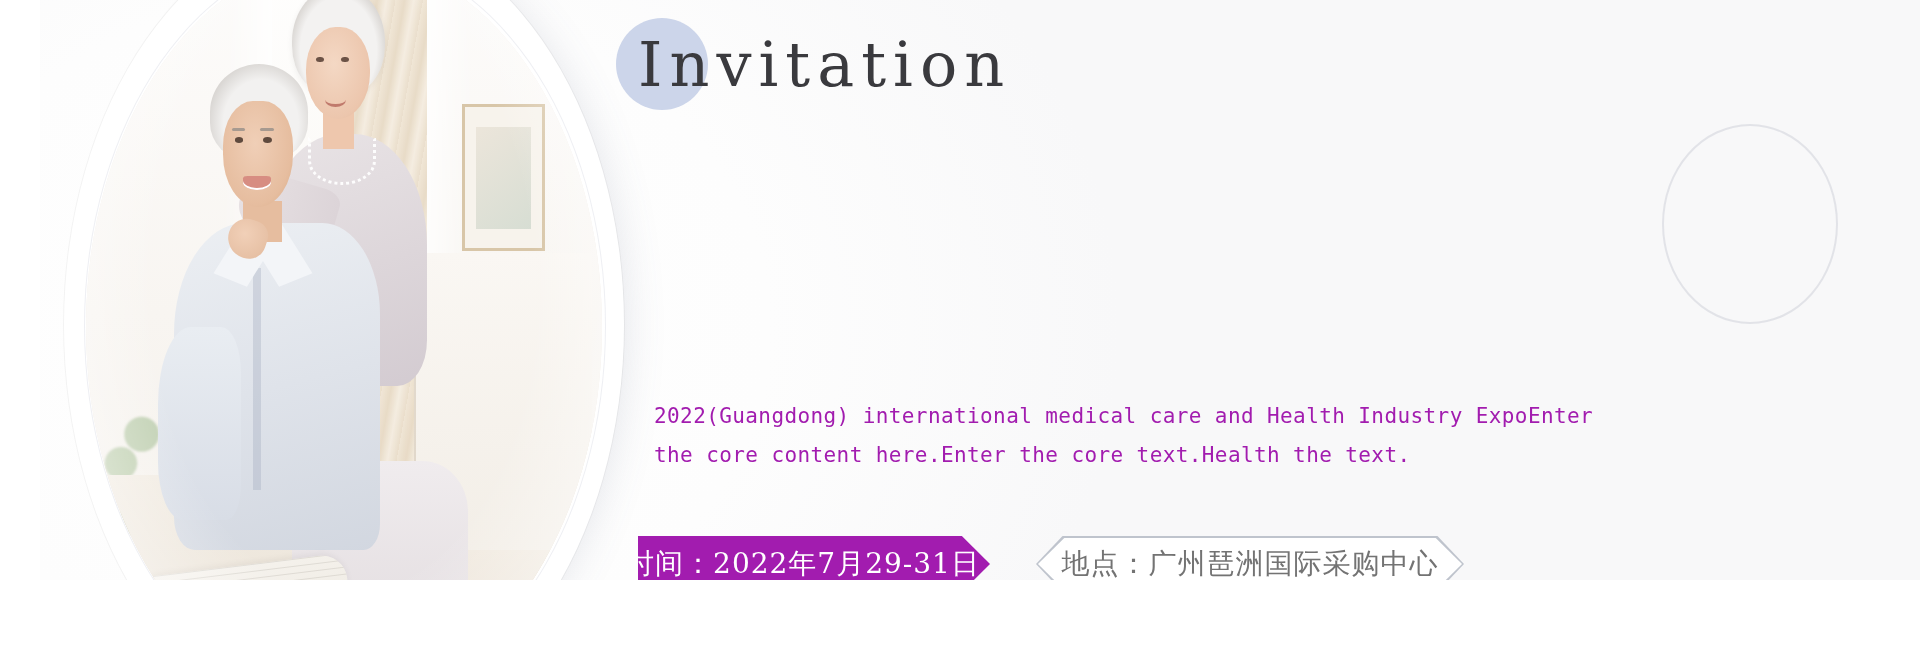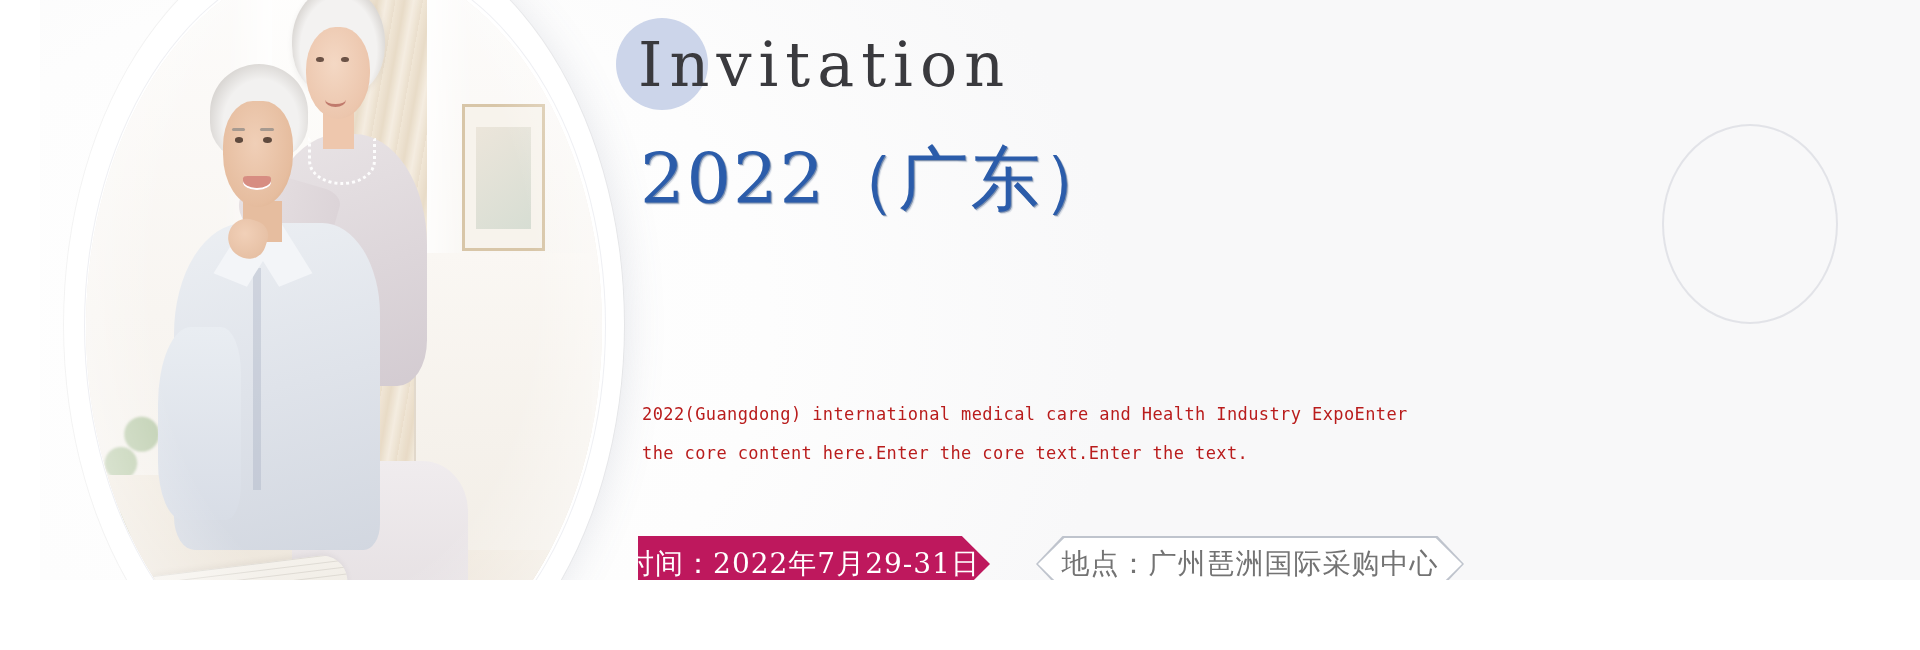--- a/index.html
+++ b/index.html
@@ -316,23 +316,23 @@
     font-size: 74px;
     font-weight: 700;
     color: #2b5caa;
     font-family: "DejaVu Serif", "Liberation Serif", serif;
     letter-spacing: 1px;
     white-space: nowrap;
     text-shadow: 1px 1px 0 rgba(20,54,105,.5), 2px 2px 1px rgba(20,54,105,.22);
   }
   .sub {
     position: absolute;
-    left: 4px;
-    font-size: 17px;
-    color: #b91c1c;
+    left: 16px;
+    font-size: 21px;
+    color: #a21caf;
     font-family: "DejaVu Sans Mono", "Liberation Mono", monospace;
     letter-spacing: .4px;
     white-space: nowrap;
   }
   .sub-1 { top: 404px; }
   .sub-2 { top: 443px; }
 
   
   .badges {
     position: absolute;
@@ -346,21 +346,21 @@
     justify-content: center;
     height: 56px;
     font-size: 28px;
     letter-spacing: 1px;
     white-space: nowrap;
     font-family: "DejaVu Serif", "Liberation Serif", serif;
   }
   .badge-time {
     left: 0; top: 6px;
     width: 352px;
-    background: #be185d;
+    background: #a21caf;
     color: #ffffff;
     clip-path: polygon(0 0, 92% 0, 100% 50%, 92% 100%, 0 100%, 0 0);
     padding-right: 22px;
     box-sizing: border-box;
   }
   .badge-place {
     left: 398px; top: 6px;
     width: 428px;
     background: #ffffff;
     color: #737373;
@@ -432,26 +432,25 @@
     <div class="m-paper"></div>
 
     <div class="photo-vignette"></div>
   </div>
   <div class="photo-ring-2"></div>
 
   <div class="content">
 
     <div class="invitation">Invitation</div>
 
-    <div class="title-line1">2022（广东）</div>
 
 
     <div class="sub sub-1">2022(Guangdong) international medical care and Health Industry ExpoEnter</div>
 
-    <div class="sub sub-2">the core content here.Enter the core text.Enter the text.</div>
+    <div class="sub sub-2">the core content here.Enter the core text.Health the text.</div>
 
     <div class="badges">
       <div class="badge badge-time">时间：2022年7月29-31日</div>
 
       <div class="badge-place-border"></div>
       <div class="badge-place-inner"></div>
       <div class="badge badge-place" style="background:transparent;">地点：广州琶洲国际采购中心</div>
     </div>
 
   </div>

